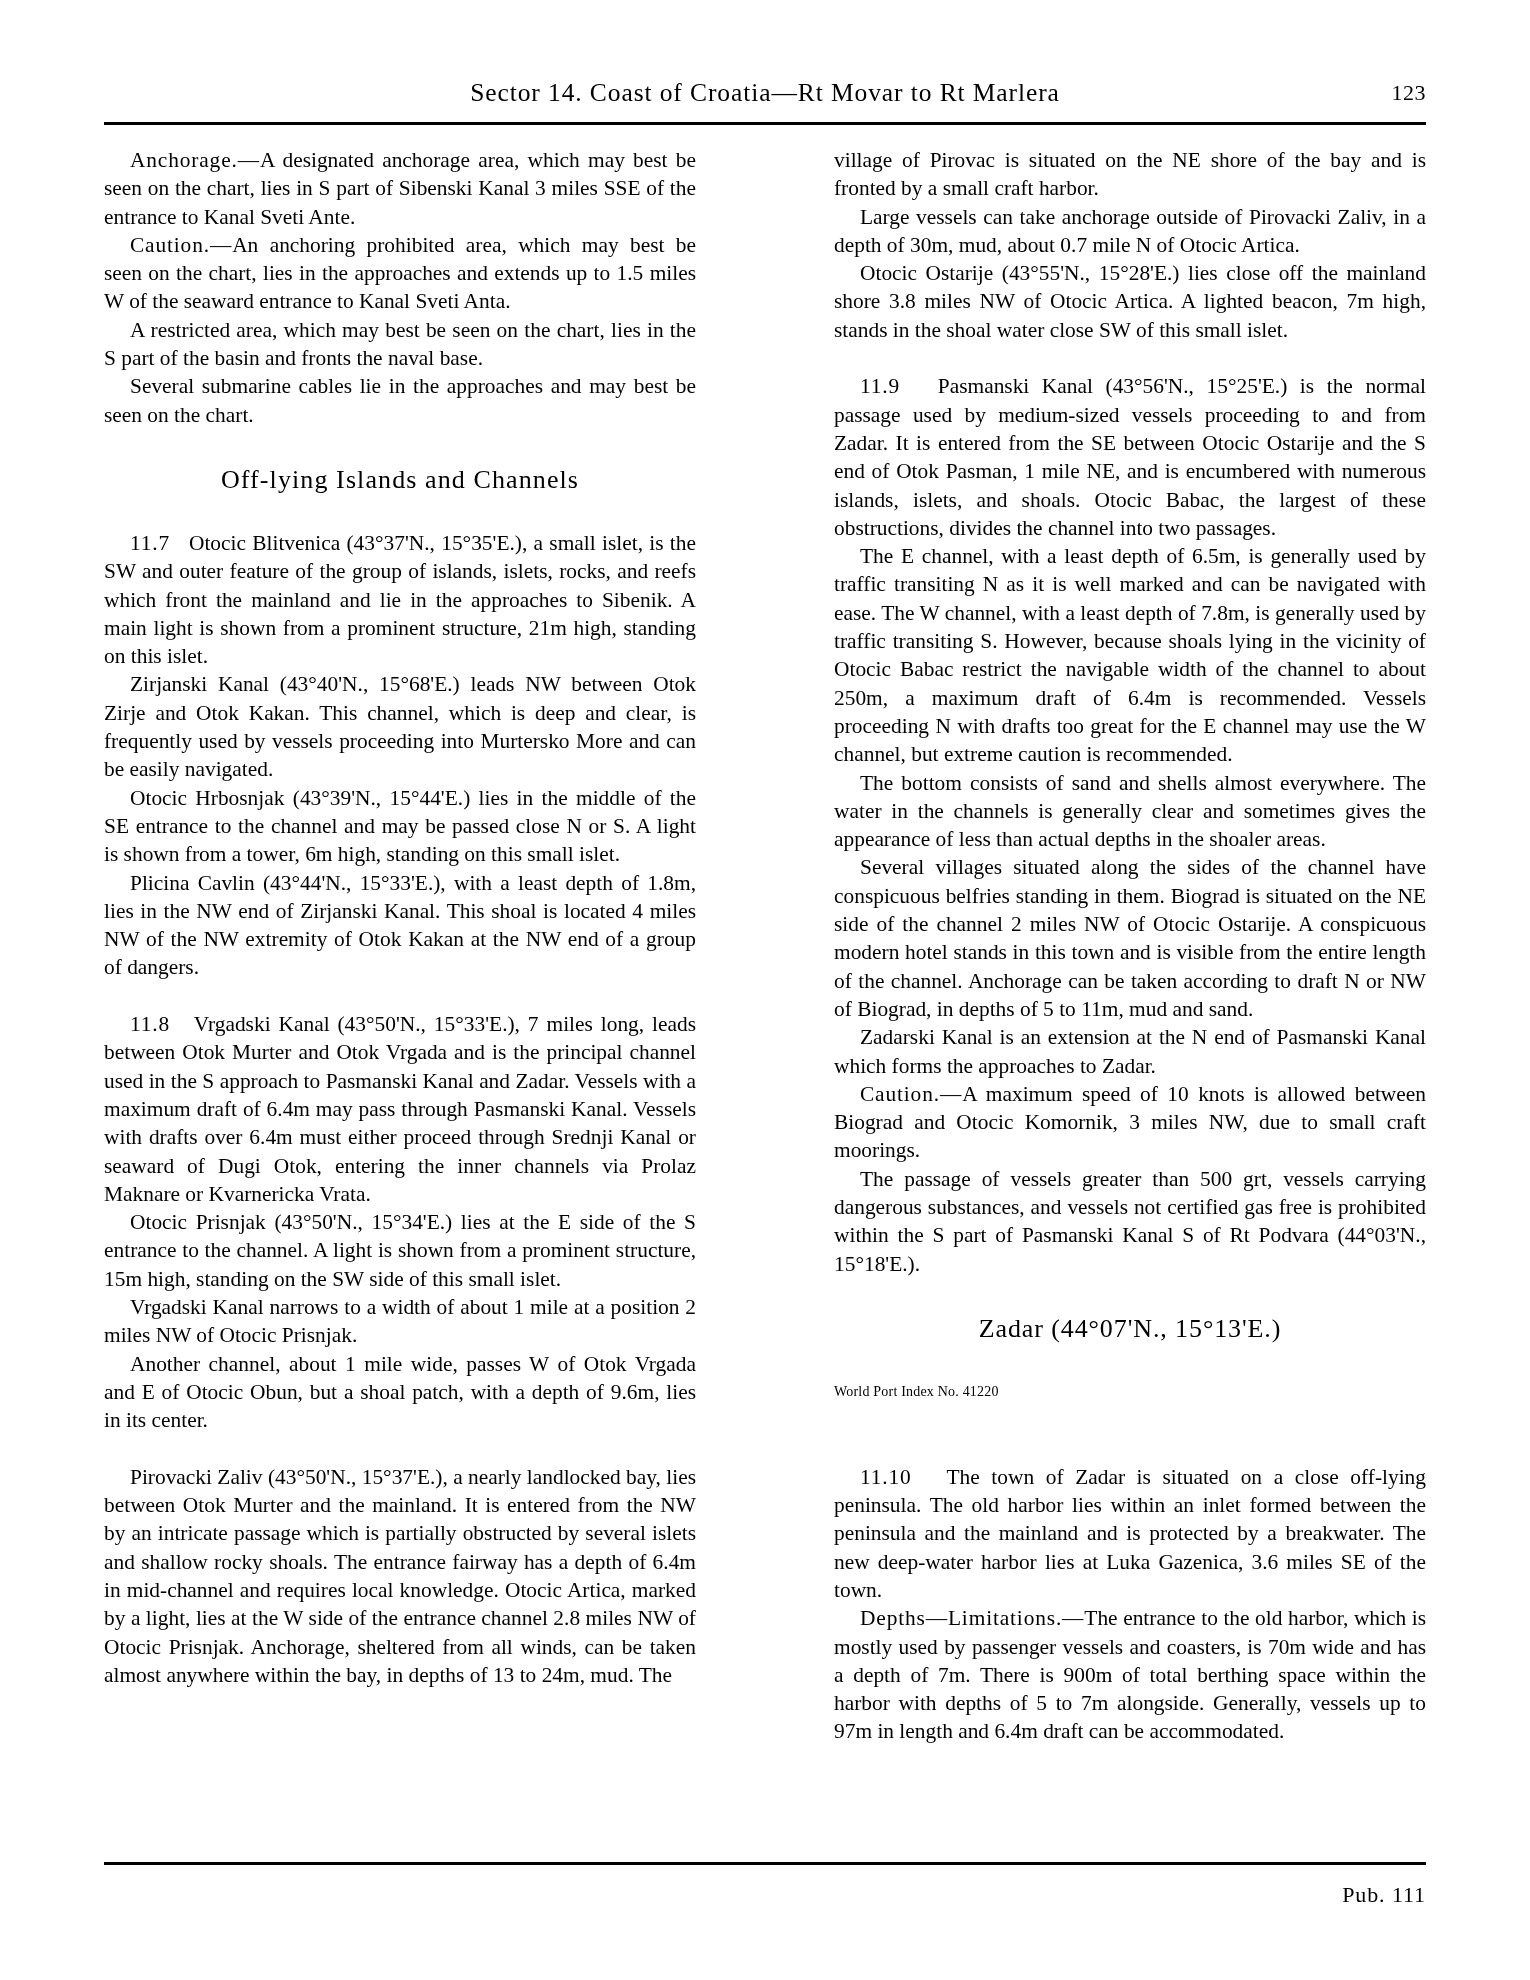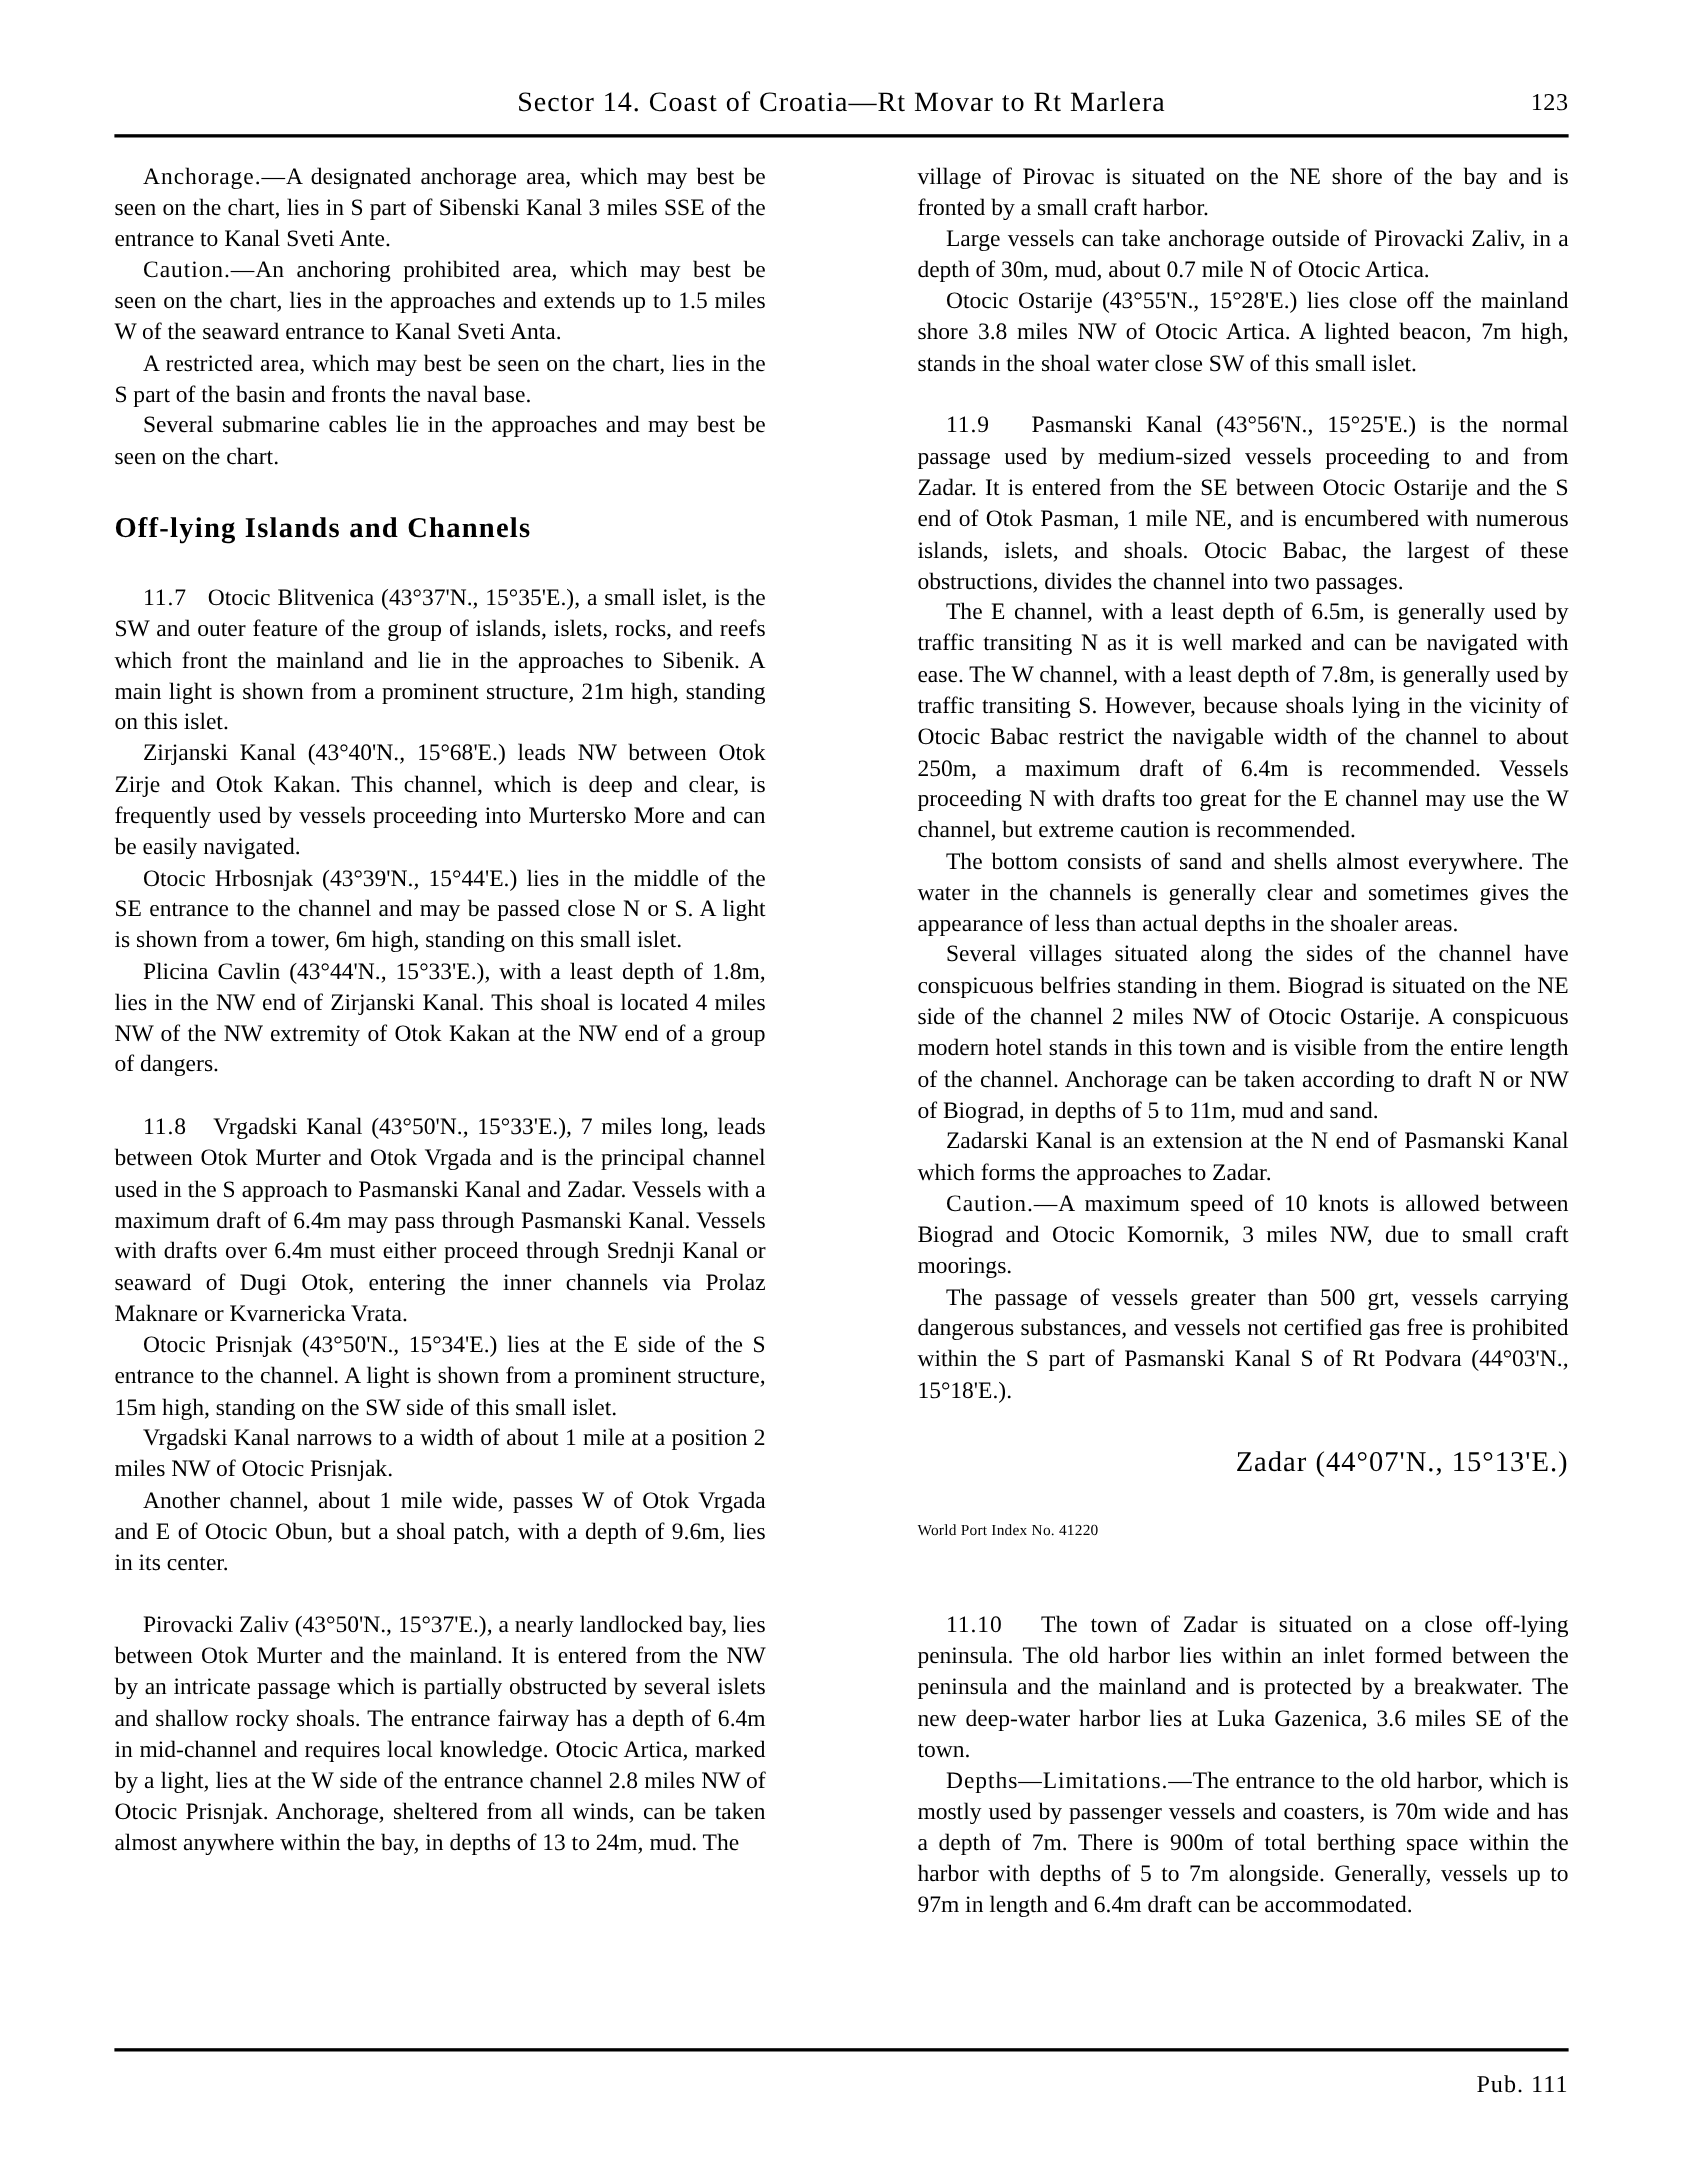--- a/index.html
+++ b/index.html
@@ -85,38 +85,38 @@
   .col p.noindent { text-indent: 0; }
   
 
   .gap {
     height: 28.3px;
   }
 
   
   h2.section-heading {
     margin: 0;
-    font-weight: bold;
+    font-weight: normal;
     font-size: 26px;
     line-height: 34px;
     letter-spacing: 1.1px;
     text-indent: 0;
-    text-align: left;
+    text-align: center;
   }
   .heading-space-before { height: 34px; }
   .heading-space-after  { height: 32px; }
 
   h2.port-heading {
     margin: 0;
     font-weight: normal;
     font-size: 26px;
     line-height: 34px;
     letter-spacing: 0.9px;
     text-indent: 0;
-    text-align: right;
+    text-align: center;
   }
   .wpi {
     font-size: 14px;
     line-height: 28.3px;
     text-indent: 0;
     text-align: left;
     letter-spacing: 0.2px;
   }
 
   

